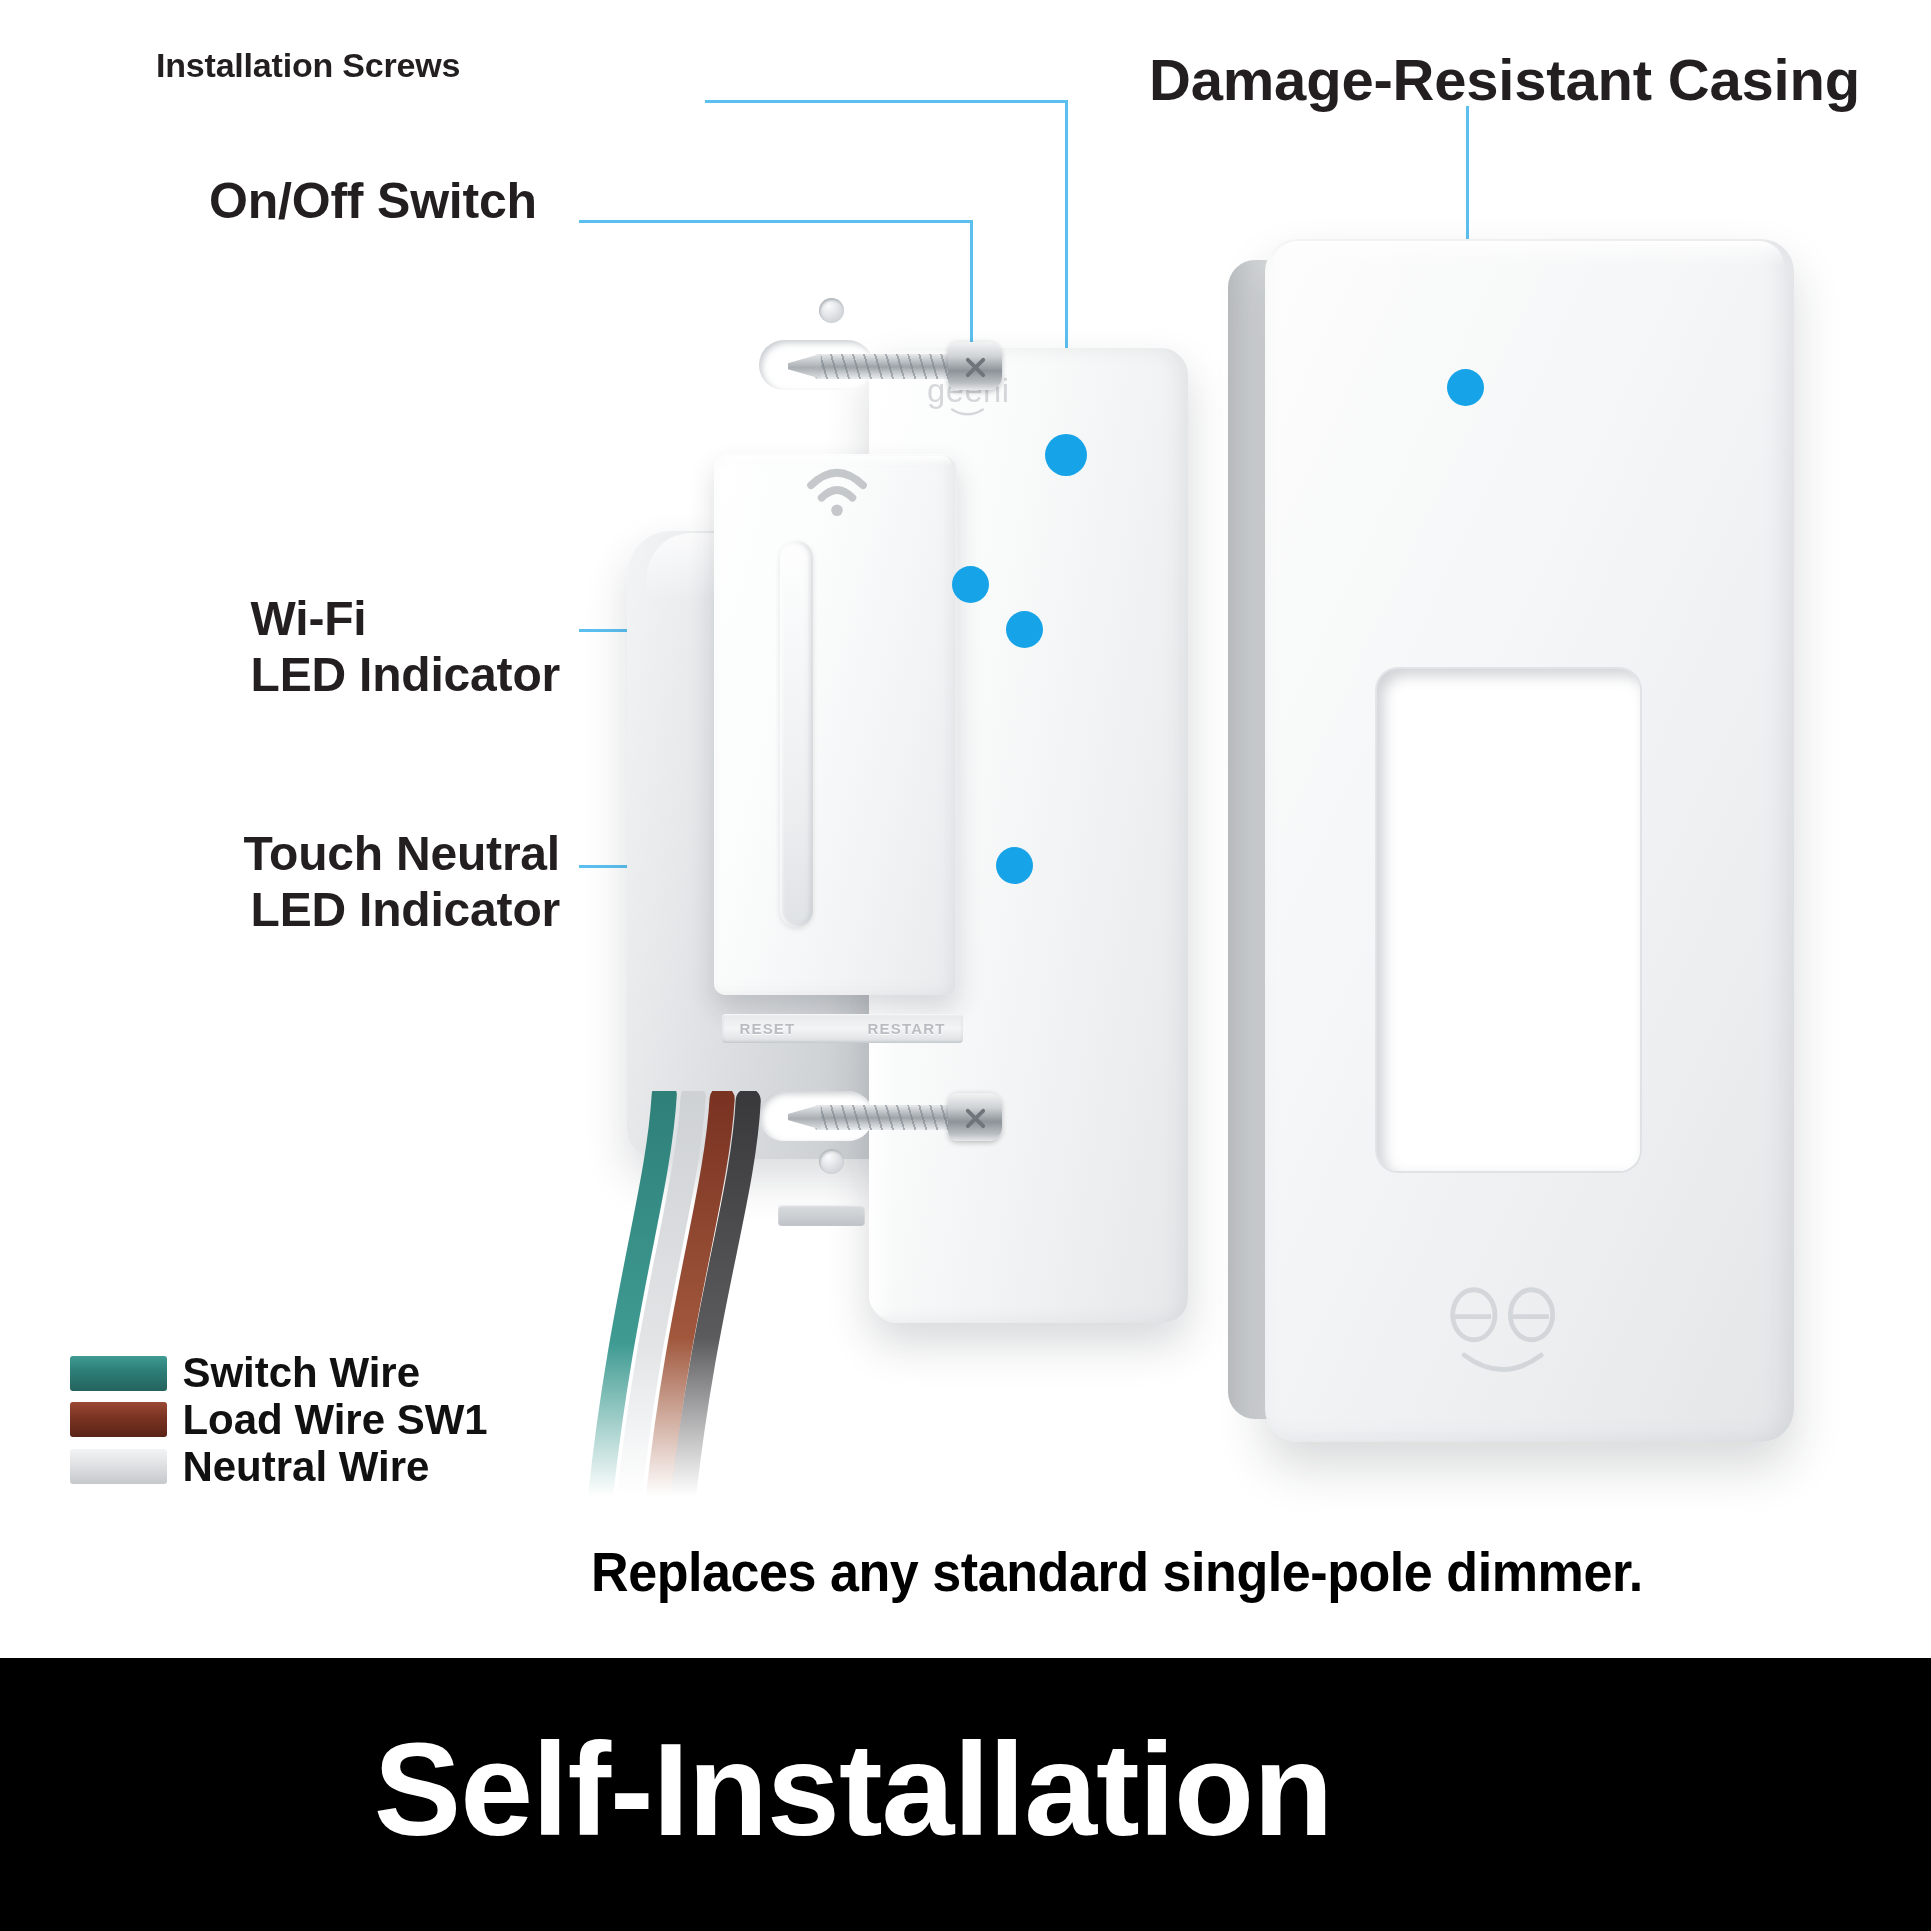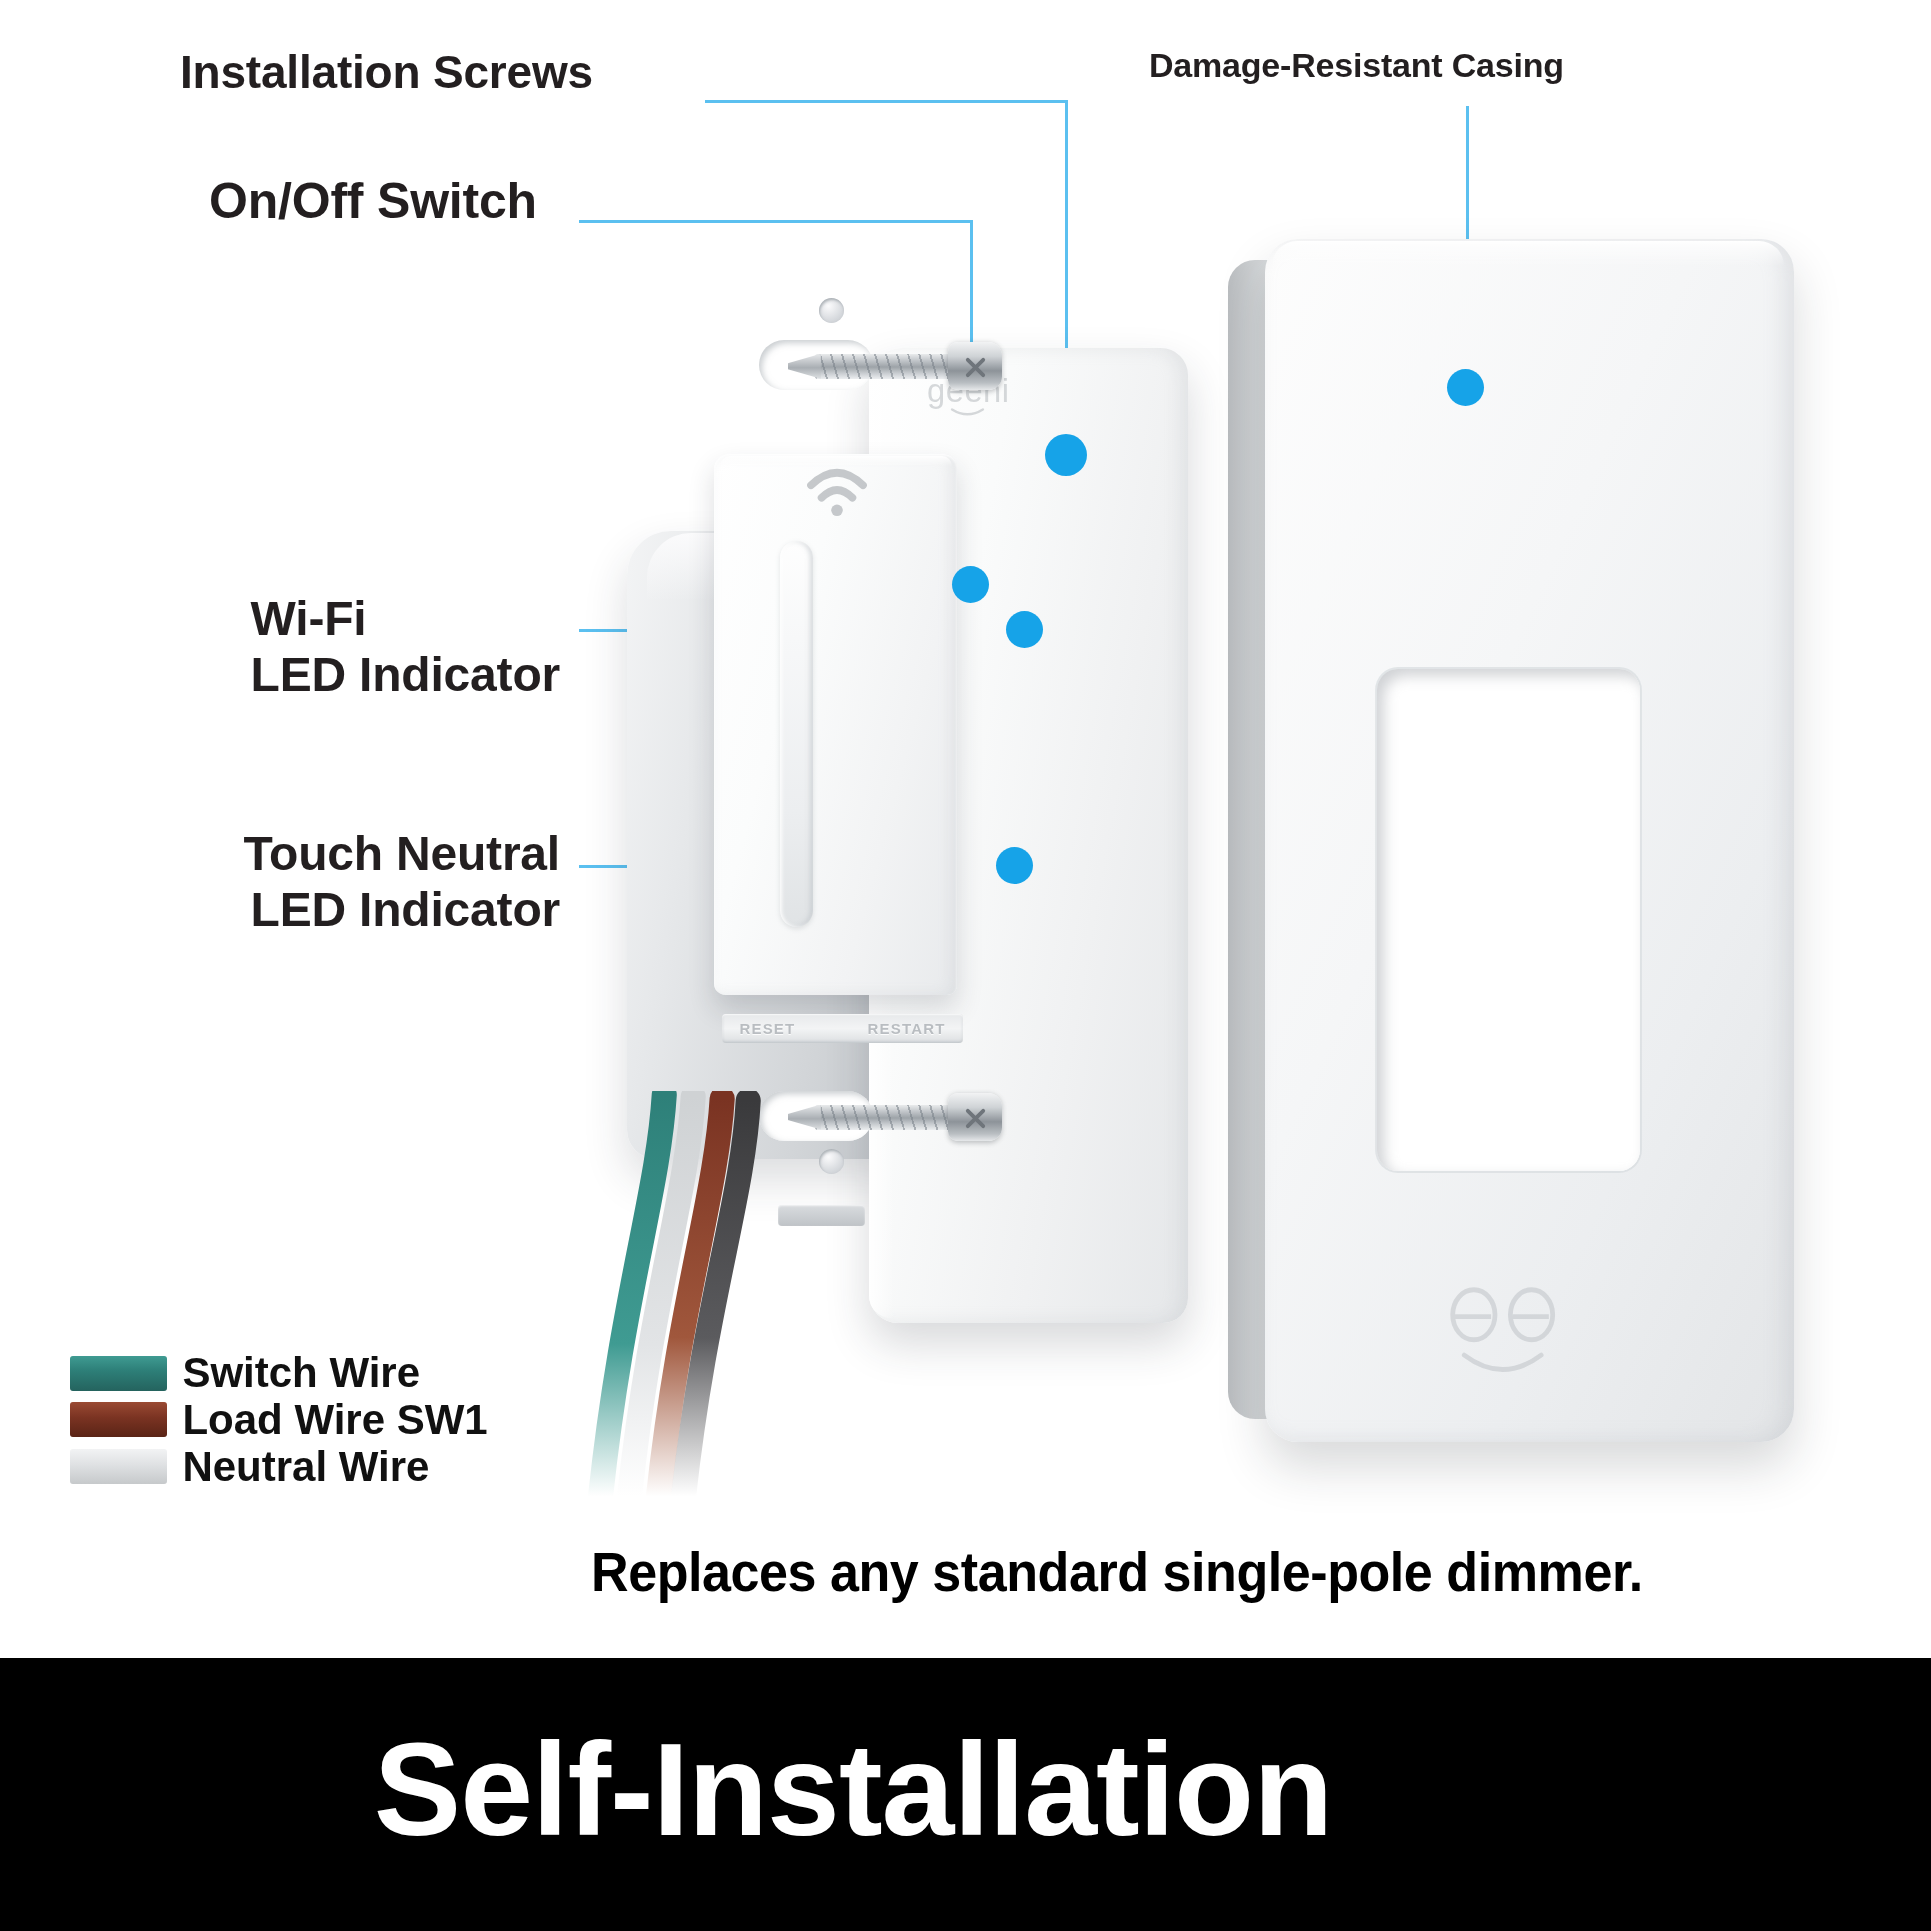--- a/index.html
+++ b/index.html
@@ -4,23 +4,23 @@
 <style>
   html,body{margin:0;padding:0;background:#fff;}
   body{width:1931px;height:1931px;position:relative;overflow:hidden;
        font-family:"Liberation Sans","DejaVu Sans",sans-serif;}
 
   .stage{position:absolute;inset:0;width:1931px;height:1931px;background:#ffffff;}
 
   
   .callout{position:absolute;color:#231f20;font-weight:700;line-height:1.16;
            letter-spacing:-0.2px;white-space:pre-line;}
-  .cal-screws{left:180px;top:46px;font-size:46px;}
+  .cal-screws{left:156px;top:46px;font-size:34px;}
   .cal-onoff {left:209px;top:172px;font-size:50px;}
-  .cal-casing{left:1149px;top:46px;font-size:34px;}
+  .cal-casing{left:1149px;top:46px;font-size:58px;}
   .cal-wifi  {right:1371px;top:591px;font-size:48px;text-align:left;}
   .cal-touch {right:1371px;top:826px;font-size:48px;text-align:right;}
 
   
   .lead{position:absolute;background:#5bc0f0;}
   .lead-h{height:2.9px;}
   .lead-v{width:2.9px;}
 
   .dot{position:absolute;background:#16a3e8;border-radius:50%;}
 

